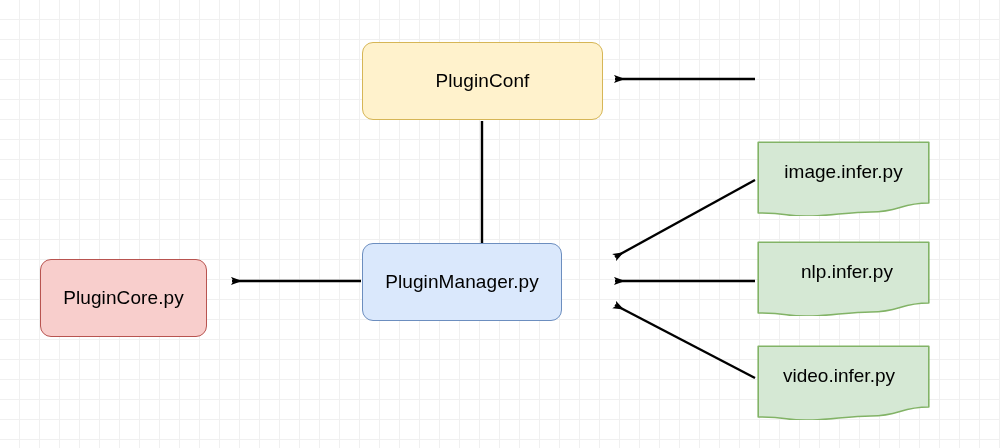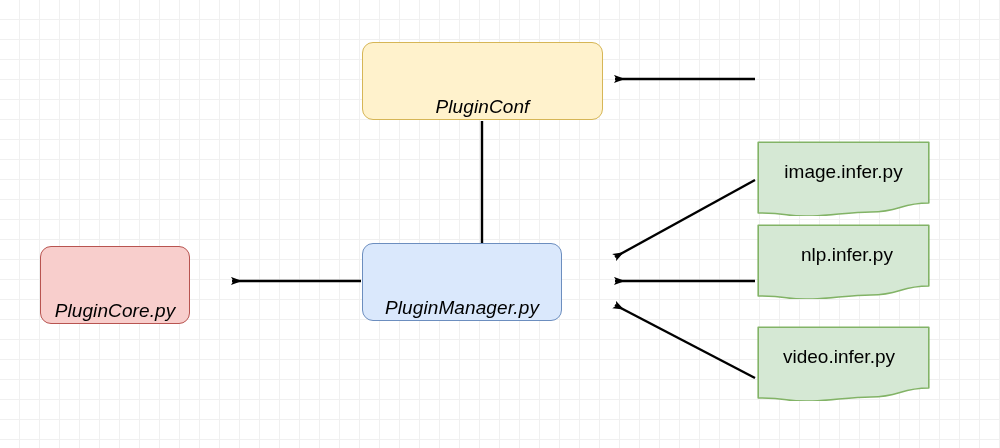--- a/index.html
+++ b/index.html
@@ -31,28 +31,27 @@
     left: 0;
     top: 0;
     width: 1000px;
     height: 448px;
     pointer-events: none;
   }
   .node {
     position: absolute;
     box-sizing: border-box;
     display: flex;
-    align-items: flex-end;
+    align-items: center;
     justify-content: center;
     font-size: 19px;
     color: #000000;
     letter-spacing: 0.1px;
     text-align: center;
     line-height: 1.2;
-    font-style: italic;
   }
   .node-rounded {
     border-radius: 11px;
     border-style: solid;
     border-width: 1.6px;
   }
   .node-doc {
     position: absolute;
   }
   .node-doc .doc-label {
@@ -125,36 +124,36 @@
   </div>
 
 
   <div class="node-doc" id="node-image-infer" style="left: 757px; top: 141px; width: 173px; height: 75px;">
     <svg width="173" height="75" viewBox="0 0 173 75">
       <path d="M 1.2 1.2 L 171.8 1.2 L 171.8 62 C 143 62 143 71 114 71 C 86 71 58 78 29.5 73.8 C 20 72.4 10 72 1.2 72 Z" fill="#d5e8d4" stroke="#82b366" stroke-width="1.6" stroke-linejoin="round"></path>
     </svg>
     <div class="doc-label" style="height:62px;">image.infer.py</div>
   </div>
 
-  <div class="node-doc" id="node-nlp-infer" style="left: 757px; top: 224px; width: 180px; height: 75px;">
+  <div class="node-doc" id="node-nlp-infer" style="left: 757px; top: 241px; width: 180px; height: 75px;">
     <svg width="173" height="75" viewBox="0 0 173 75">
       <path d="M 1.2 1.2 L 171.8 1.2 L 171.8 62 C 143 62 143 71 114 71 C 86 71 58 78 29.5 73.8 C 20 72.4 10 72 1.2 72 Z" fill="#d5e8d4" stroke="#82b366" stroke-width="1.6" stroke-linejoin="round"></path>
     </svg>
     <div class="doc-label" style="height:62px;">nlp.infer.py</div>
   </div>
 
-  <div class="node-doc" id="node-video-infer" style="left: 757px; top: 326px; width: 164px; height: 75px;">
+  <div class="node-doc" id="node-video-infer" style="left: 757px; top: 345px; width: 164px; height: 75px;">
     <svg width="173" height="75" viewBox="0 0 173 75">
       <path d="M 1.2 1.2 L 171.8 1.2 L 171.8 62 C 143 62 143 71 114 71 C 86 71 58 78 29.5 73.8 C 20 72.4 10 72 1.2 72 Z" fill="#d5e8d4" stroke="#82b366" stroke-width="1.6" stroke-linejoin="round"></path>
     </svg>
     <div class="doc-label" style="height:62px;">video.infer.py</div>
   </div>
 
   <div class="node node-rounded" id="node-pluginmanager" style="left: 362px; top: 243px; width: 200px; height: 78px; background: rgb(218, 232, 252); border-color: rgb(108, 142, 191);">
     <span>PluginManager.py</span>
   </div>
 
-  <div class="node node-rounded" id="node-plugincore" style="left: 40px; top: 246px; width: 150px; height: 78px; background: rgb(248, 206, 204); border-color: rgb(184, 84, 80);">
+  <div class="node node-rounded" id="node-plugincore" style="left: 40px; top: 259px; width: 167px; height: 78px; background: rgb(248, 206, 204); border-color: rgb(184, 84, 80);">
     <span>PluginCore.py</span>
   </div>
 
 
 </div>
 
 </body></html>

